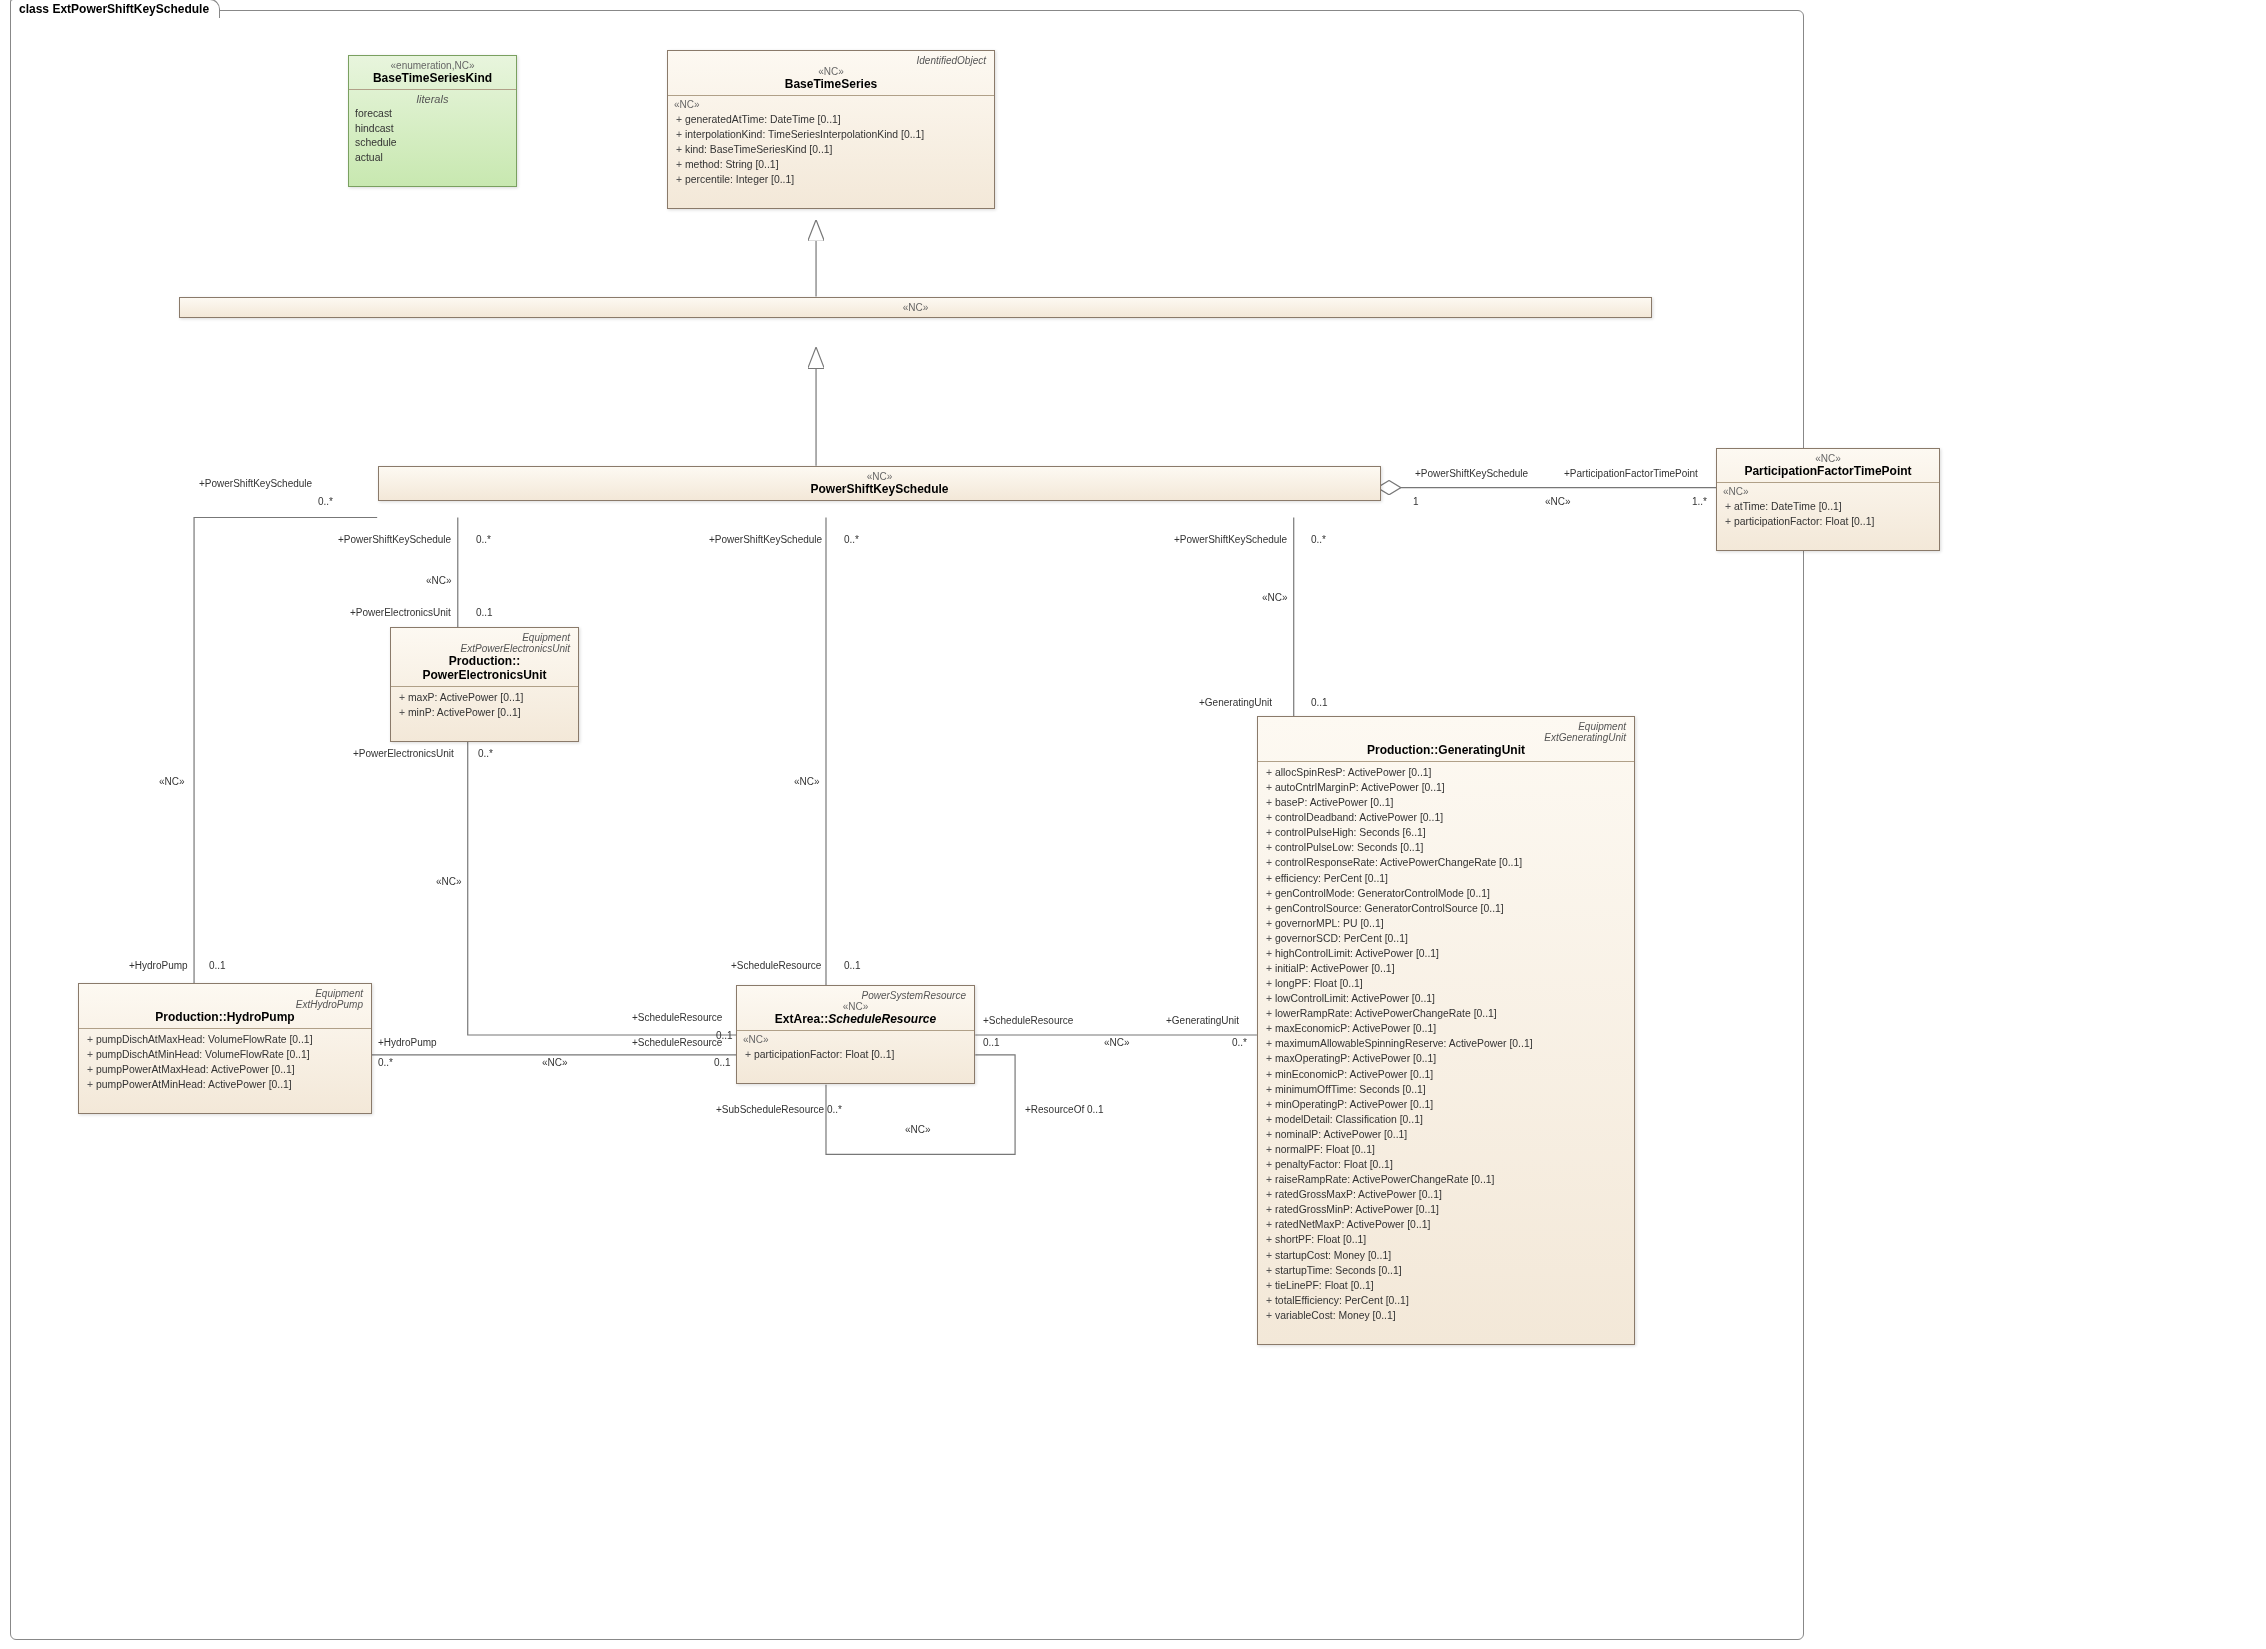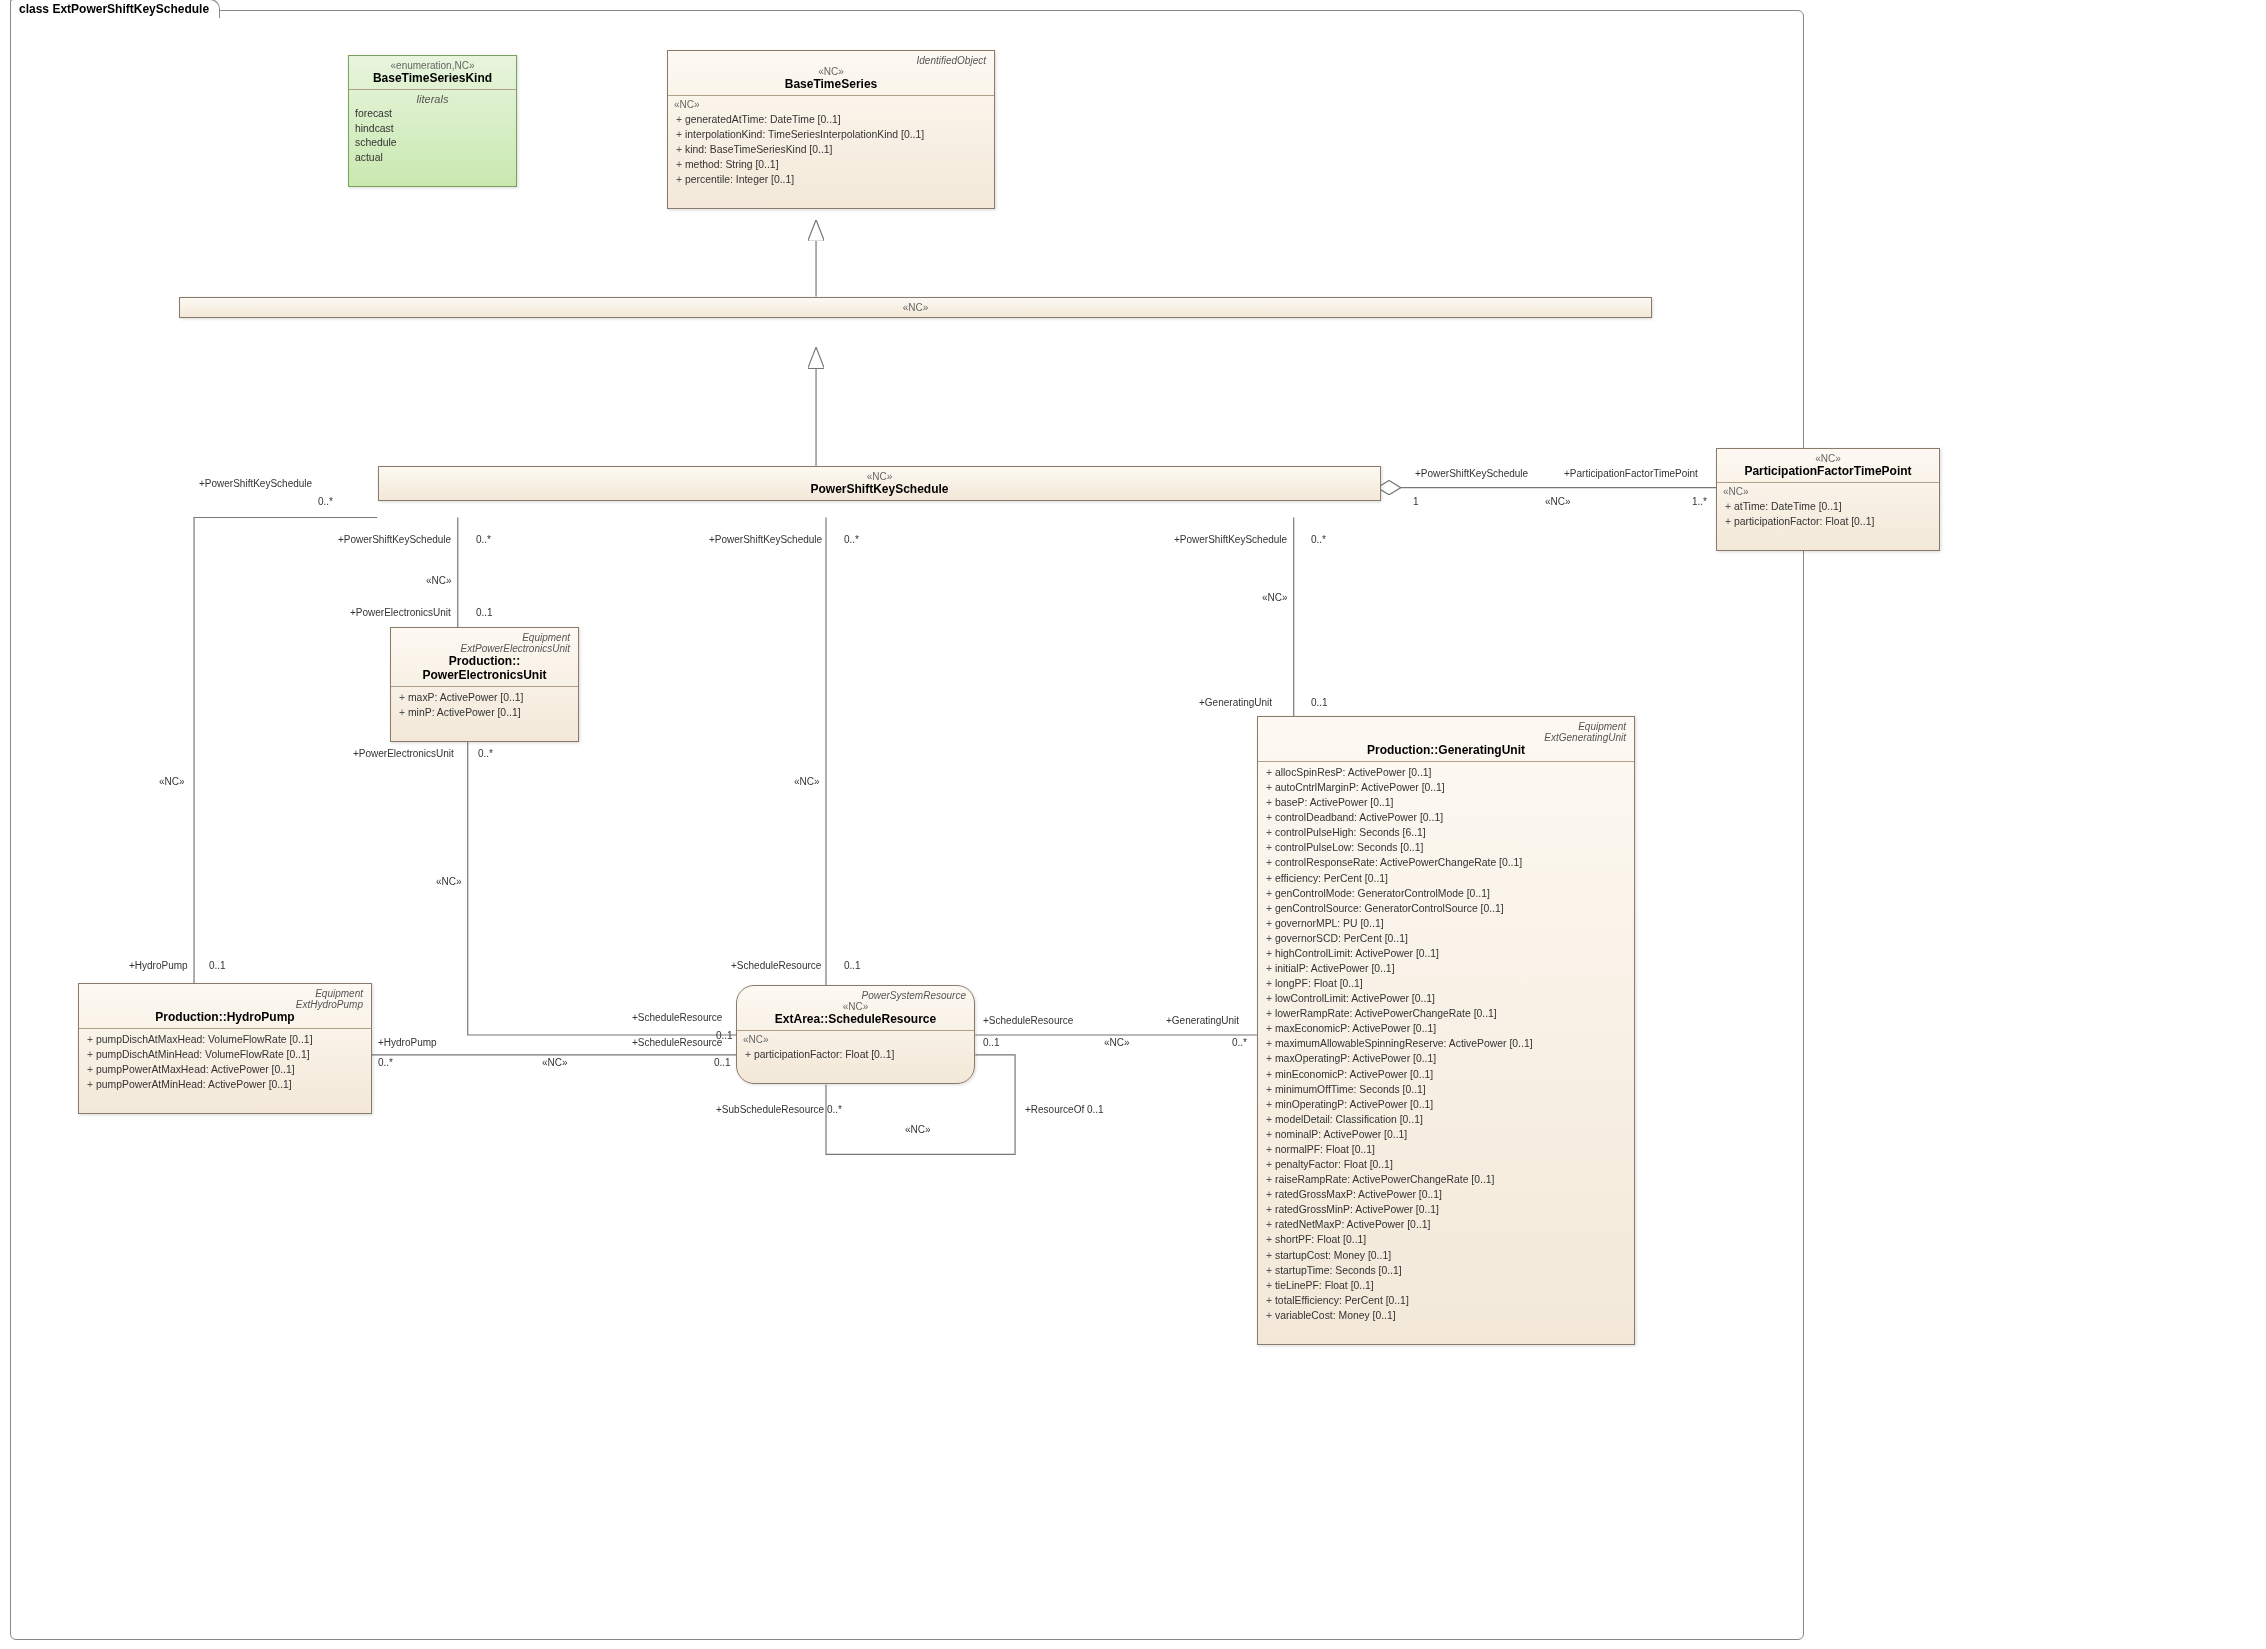--- a/index.html
+++ b/index.html
@@ -195,25 +195,25 @@
     <div class="name"><span>Production::</span><span style="font-weight:bold;">HydroPump</span></div>
   </div>
   <div class="uml-section">
     <div class="attr">pumpDischAtMaxHead: VolumeFlowRate [0..1]</div>
     <div class="attr">pumpDischAtMinHead: VolumeFlowRate [0..1]</div>
     <div class="attr">pumpPowerAtMaxHead: ActivePower [0..1]</div>
     <div class="attr">pumpPowerAtMinHead: ActivePower [0..1]</div>
   </div>
 </div>
 
-<div class="uml-class" style="left:736px; top:985px; width:239px;border-radius:18px;">
+<div class="uml-class" style="left:736px; top:985px; width:239px;">
   <div class="uml-head">
     <div class="parent">PowerSystemResource</div>
     <div class="stereo">«NC»</div>
-    <div class="name"><span>ExtArea::</span><span style="font-weight:bold;">ScheduleResource</span></div>
+    <div class="name"><span>ExtArea::</span><span style="font-weight:bold;font-style:italic;">ScheduleResource</span></div>
   </div>
   <div class="uml-section">
     <div class="sec-stereo">«NC»</div>
     <div class="attr">participationFactor: Float [0..1]</div>
   </div>
 </div>
 
 <div class="uml-class" style="left:1257px; top:716px; width:378px;">
   <div class="uml-head">
     <div class="parent">Equipment</div>

